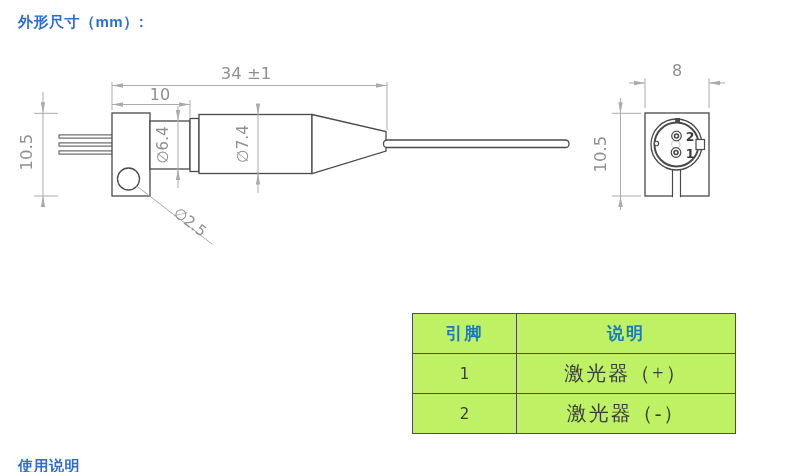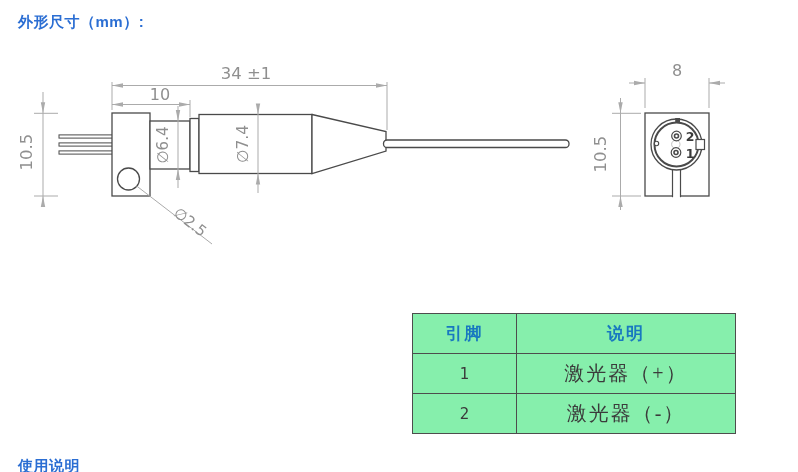--- a/index.html
+++ b/index.html
@@ -25,21 +25,21 @@
     fill:#8f8f8f;
   }
   .pinlabel{
     font-family:"DejaVu Sans", sans-serif;
     fill:#3a3a3a;font-weight:bold;
   }
   .pin-table{
     position:absolute;left:412px;top:313px;
     border-collapse:collapse;
     table-layout:fixed;
-    background:#86efac;
+    background:#bef264;
     padding-left:31px;
   }
   .pin-table td{
     border:1px solid #4d4d4d;
     text-align:center;vertical-align:middle;
     height:39px;padding:0;
   }
   .pin-table{border:1.5px solid #4d4d4d;}
   .col-pin{width:104px;}
   .col-desc{width:219px;}

